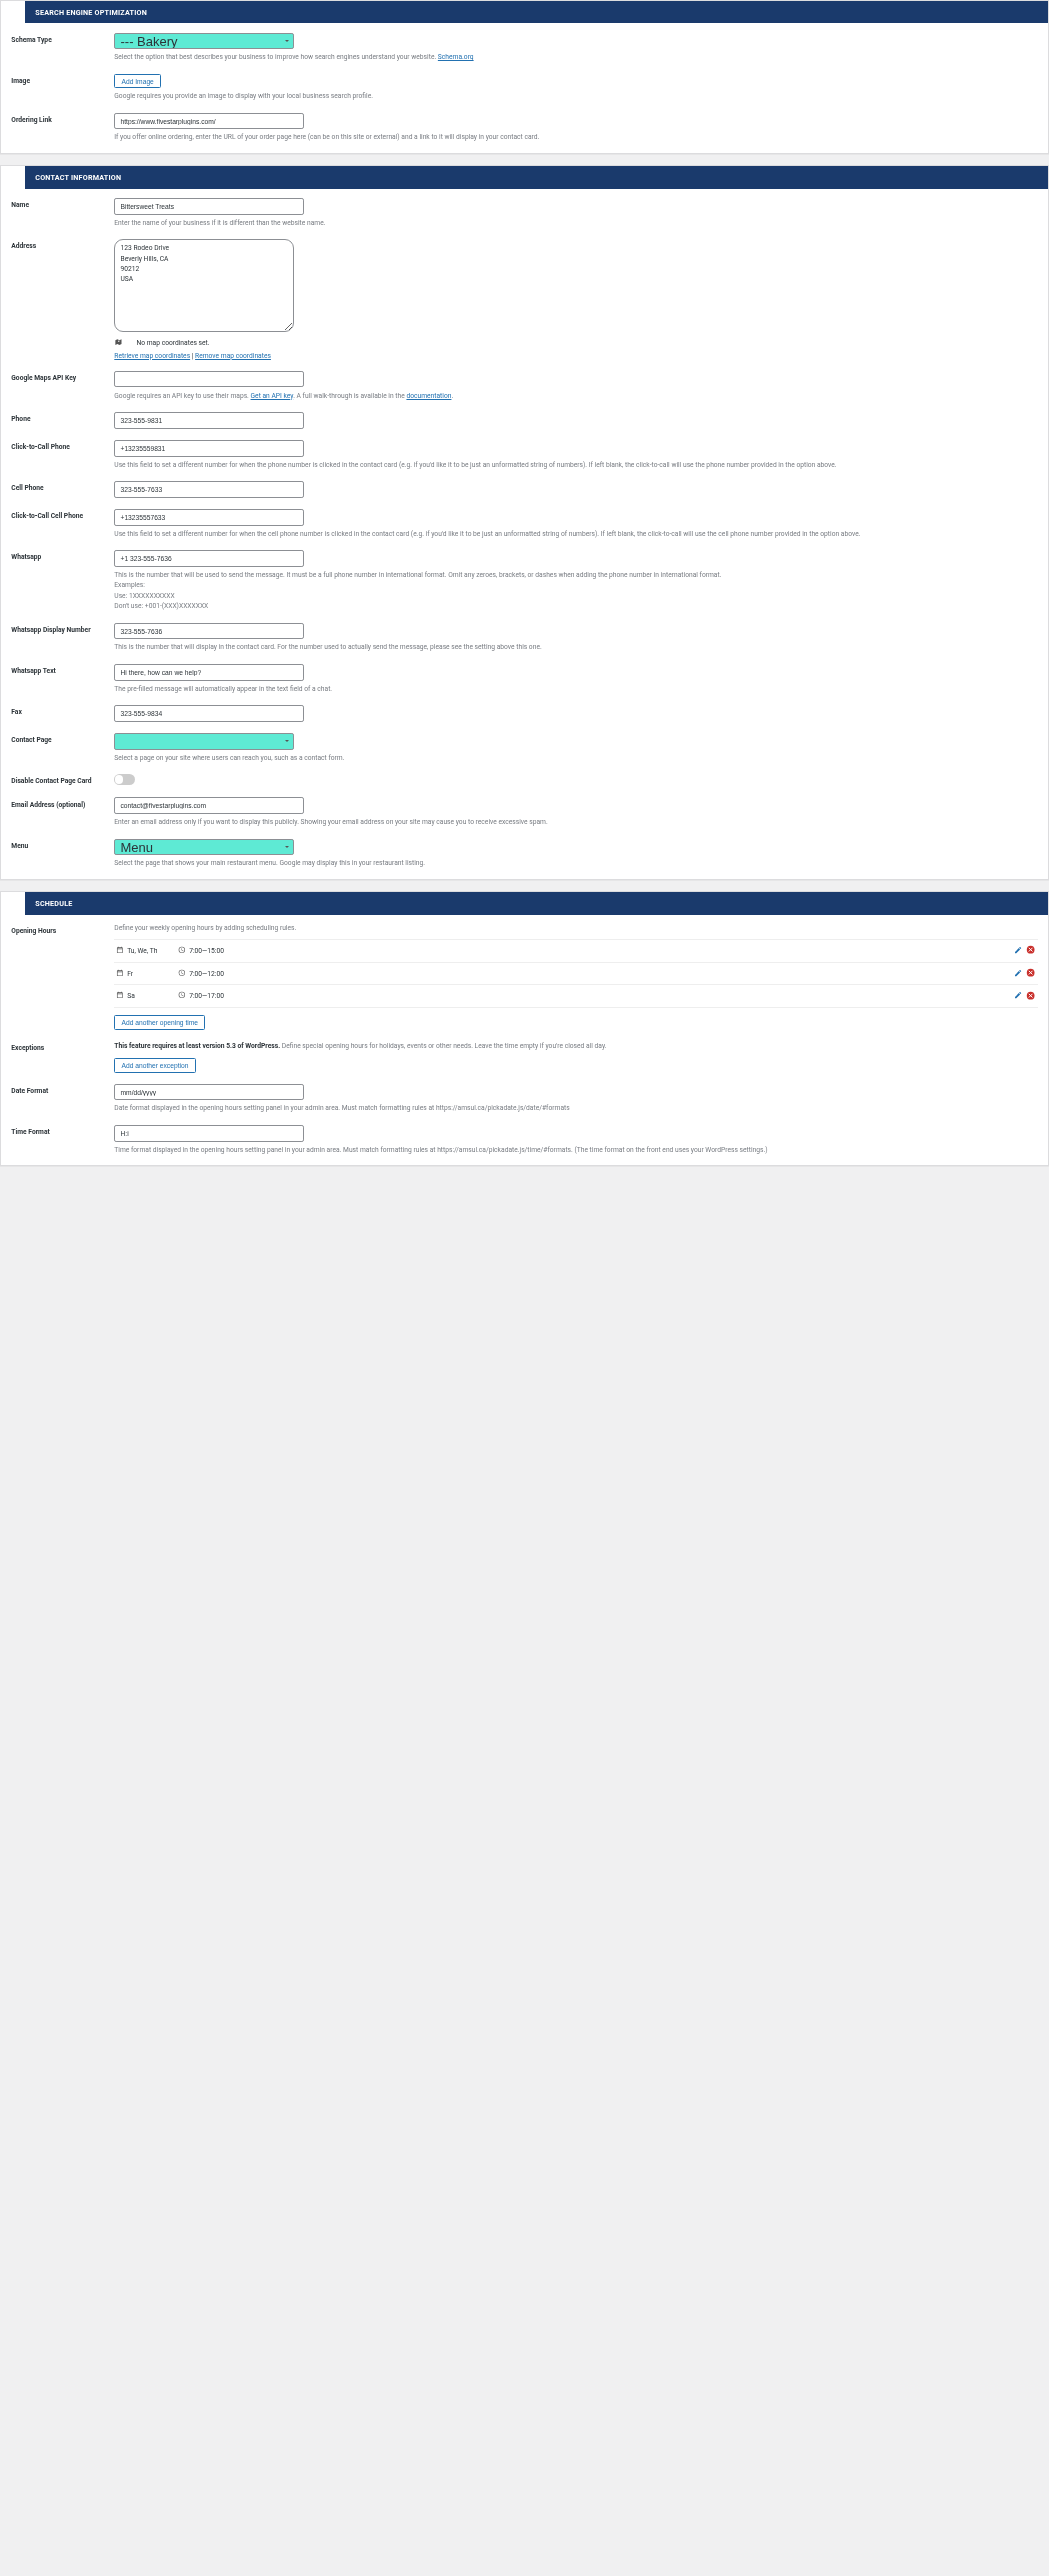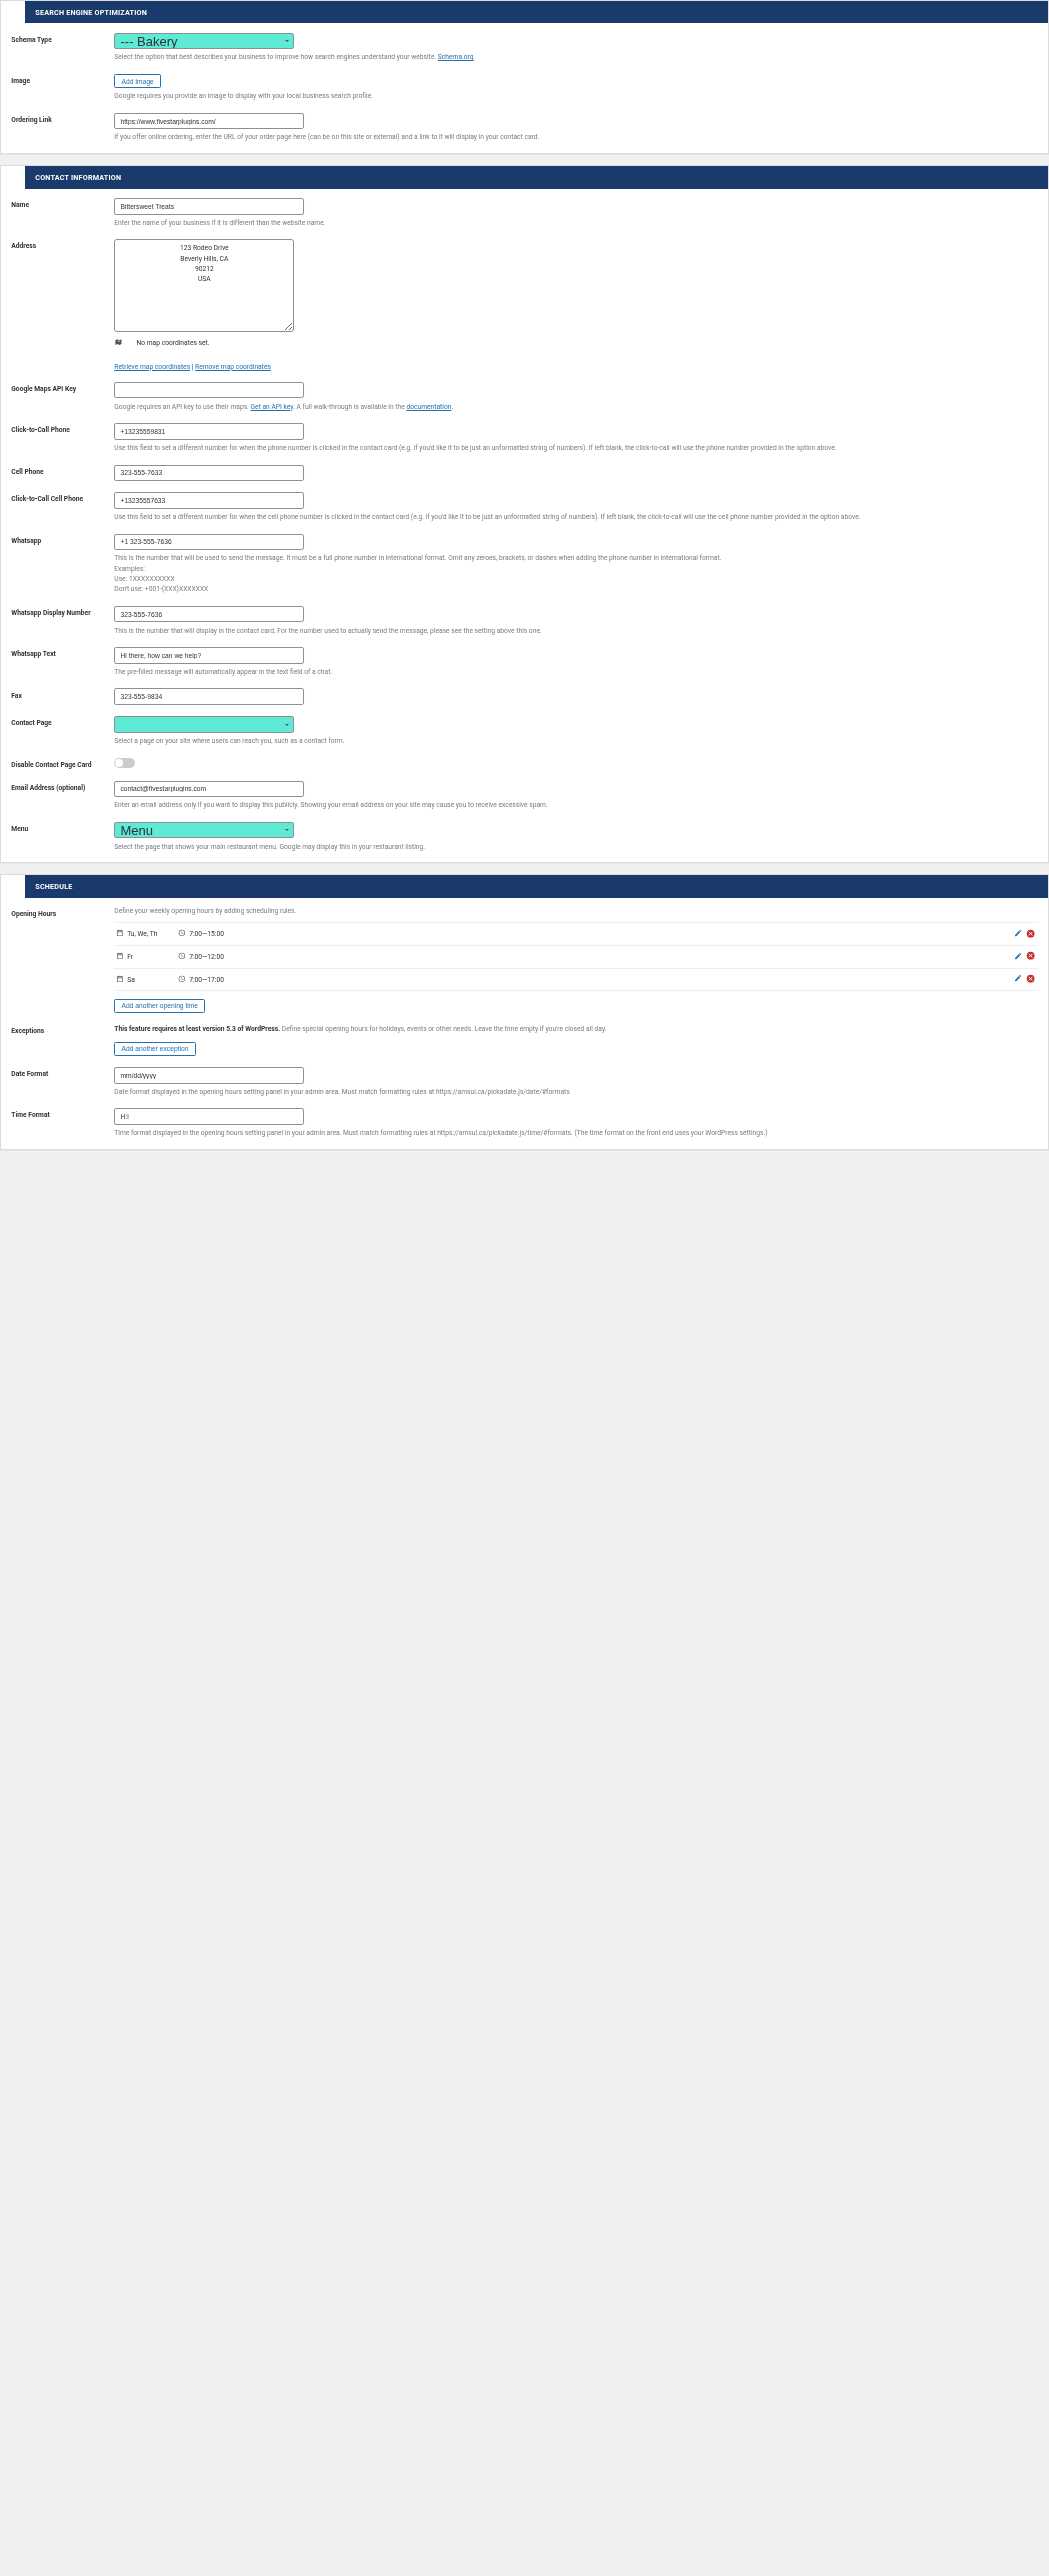--- a/index.html
+++ b/index.html
@@ -56,28 +56,27 @@
   border-radius: 2.1px;
   font-size: 6.7px;
   color: #2c3338;
   background: #fff;
 }
 .textarea-input {
   width: 180px;
   height: 93px;
   padding: 3.1px 5.2px;
   border: 0.5px solid #8c8f94;
-  border-radius: 3px;
+  border-radius: 9px;
   font-size: 6.7px;
   color: #2c3338;
   background: #fff;
   resize: both;
   font-family: inherit;
   line-height: 1.5;
-  text-align: center;
 }
 .select-input {
   width: 180px;
   height: 16.5px;
   padding: 0 14.4px 0 5.2px;
   border: 0.5px solid #8c8f94;
   border-radius: 2.1px;
   font-size: 13px;
   color: #2c3338;
   background: #5eead4;
@@ -133,21 +132,21 @@
   margin-top: 4.1px;
   display: flex;
   align-items: center;
   gap: 14px;
 }
 .map-icon {
   font-size: 7.2px;
 }
 .map-links {
   font-size: 6.7px;
-  margin-top: 15px;
+  margin-top: 4px;
 }
 .toggle {
   width: 20.6px;
   height: 10.3px;
   background: #ccc;
   border-radius: 5.7px;
   position: relative;
   cursor: pointer;
 }
 .toggle::after {
@@ -290,20 +289,26 @@
     <div class="field-row">
       <div class="field-label">Google Maps API Key</div>
       <div class="field-content">
         <input class="text-input" value="" style="">
         <div class="help-text">
           <span>Google requires an API key to use their maps. </span><a>Get an API key</a><span>. A full walk-through is available in the </span><a>documentation</a><span>.</span>
         </div>
       </div>
     </div>
 
+    <div class="field-row">
+      <div class="field-label">Phone</div>
+      <div class="field-content">
+        <input class="text-input" value="323-555-9831" style="">
+      </div>
+    </div>
 
     <div class="field-row">
       <div class="field-label">Click-to-Call Phone</div>
       <div class="field-content">
         <input class="text-input" value="+13235559831" style="">
         <div class="help-text">Use this field to set a different number for when the phone number is clicked in the contact card (e.g. if you'd like it to be just an unformatted string of numbers). If left blank, the click-to-call will use the phone number provided in the option above.</div>
       </div>
     </div>
 
     <div class="field-row">

